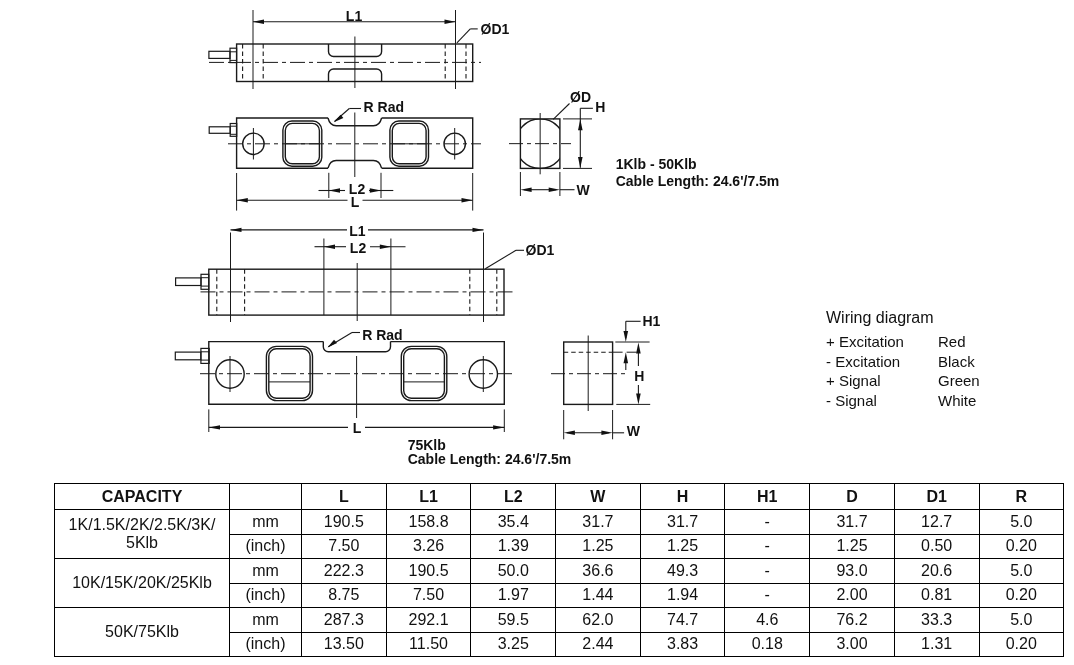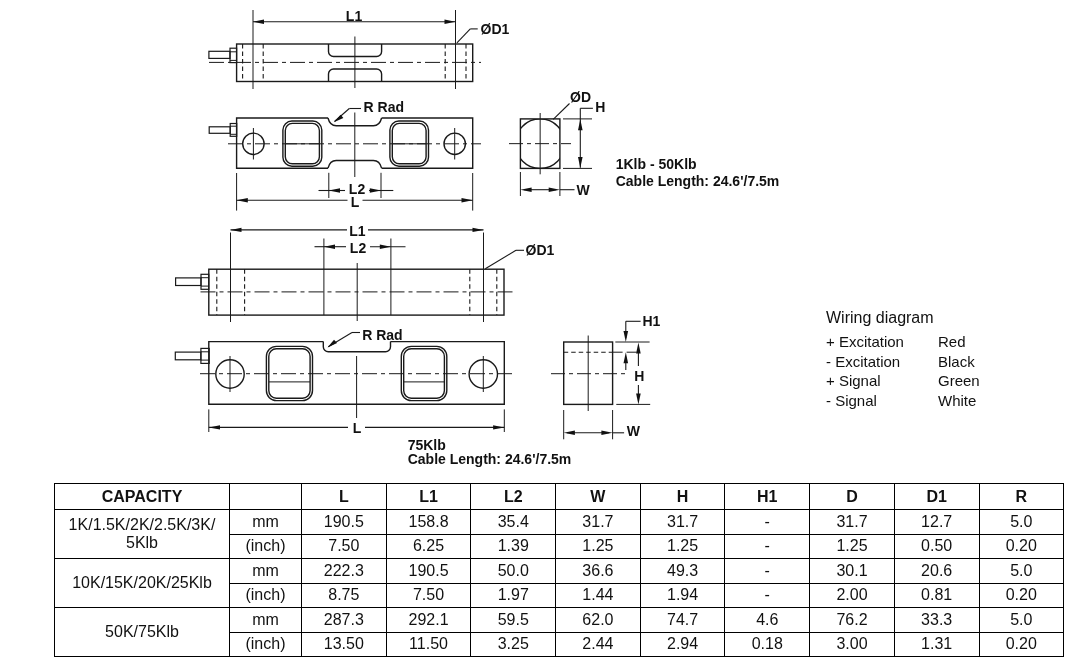--- a/index.html
+++ b/index.html
@@ -284,39 +284,39 @@
           <td>31.7</td>
           <td>31.7</td>
           <td>-</td>
           <td>31.7</td>
           <td>12.7</td>
           <td>5.0</td>
         </tr>
 <tr class="d">
           <td>(inch)</td>
           <td>7.50</td>
-          <td>6.25</td>
+          <td>3.26</td>
           <td>1.39</td>
           <td>1.25</td>
           <td>1.25</td>
           <td>-</td>
           <td>1.25</td>
           <td>0.50</td>
           <td>0.20</td>
         </tr>
 <tr class="d">
           <td rowspan="2">10K/15K/20K/25Klb</td>
           <td>mm</td>
           <td>222.3</td>
           <td>190.5</td>
           <td>50.0</td>
           <td>36.6</td>
           <td>49.3</td>
           <td>-</td>
-          <td>30.1</td>
+          <td>93.0</td>
           <td>20.6</td>
           <td>5.0</td>
         </tr>
 <tr class="d">
           <td>(inch)</td>
           <td>8.75</td>
           <td>7.50</td>
           <td>1.97</td>
           <td>1.44</td>
           <td>1.94</td>
@@ -337,21 +337,21 @@
           <td>76.2</td>
           <td>33.3</td>
           <td>5.0</td>
         </tr>
 <tr class="d">
           <td>(inch)</td>
           <td>13.50</td>
           <td>11.50</td>
           <td>3.25</td>
           <td>2.44</td>
-          <td>2.94</td>
+          <td>3.83</td>
           <td>0.18</td>
           <td>3.00</td>
           <td>1.31</td>
           <td>0.20</td>
         </tr>
 </tbody>
     </table>
 </div>
 
 </body></html>

